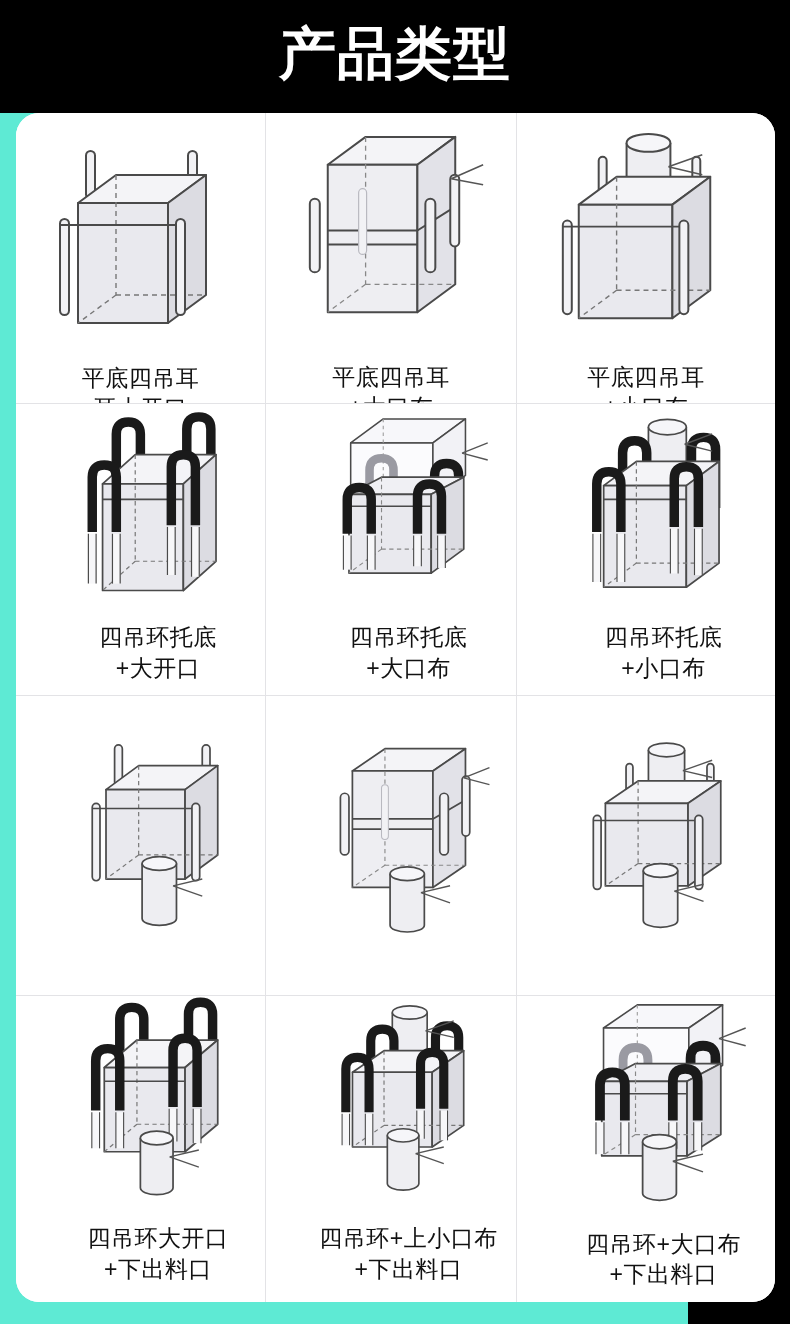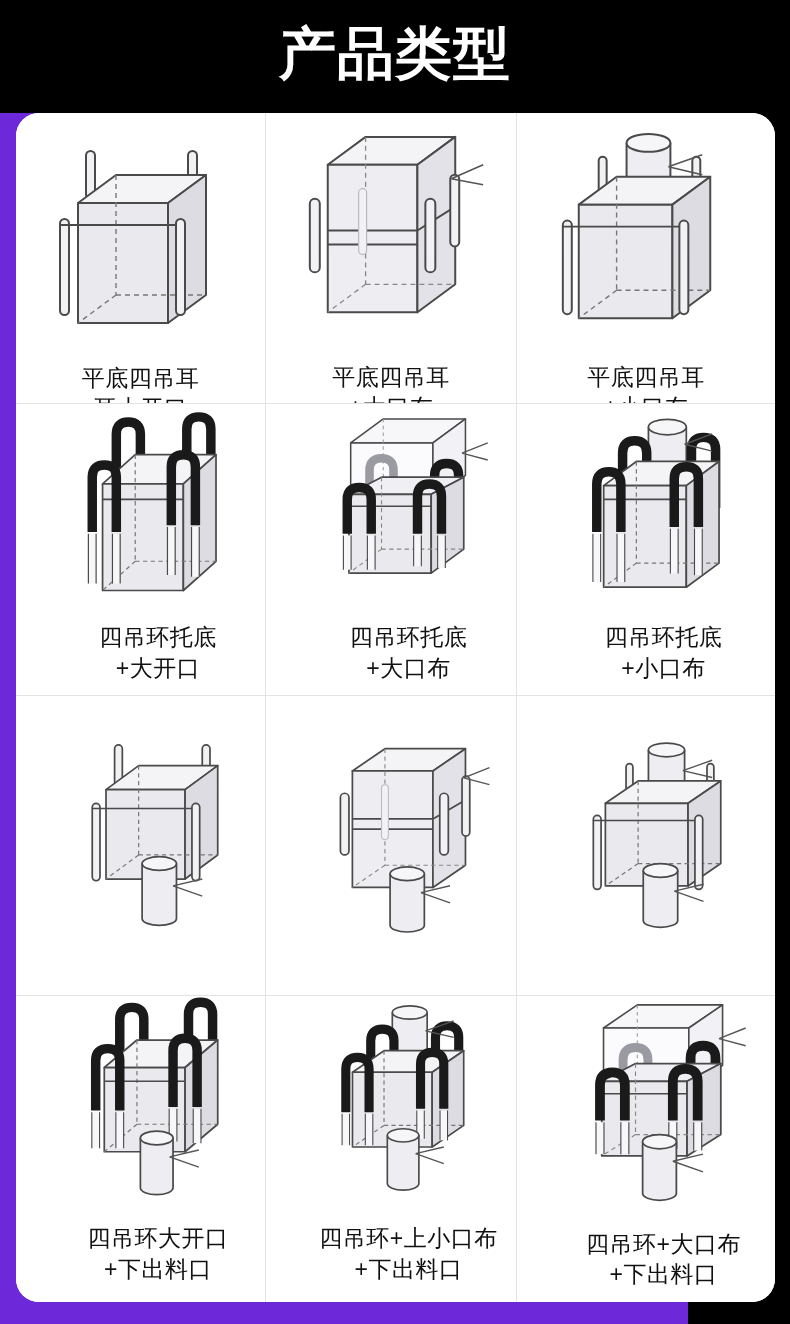--- a/index.html
+++ b/index.html
@@ -9,21 +9,21 @@
     height: 1324px;
     background: #000000;
     font-family: "Liberation Sans", "DejaVu Sans", sans-serif;
     overflow: hidden;
   }
 
   #page {
     position: relative;
     width: 688px;
     height: 1324px;
-    background: #6d28d9;
+    background: #5eead4;
   }
 
   
   .header {
     position: absolute;
     left: 0;
     top: 0;
     width: 790px;
     height: 113px;
     display: flex;

